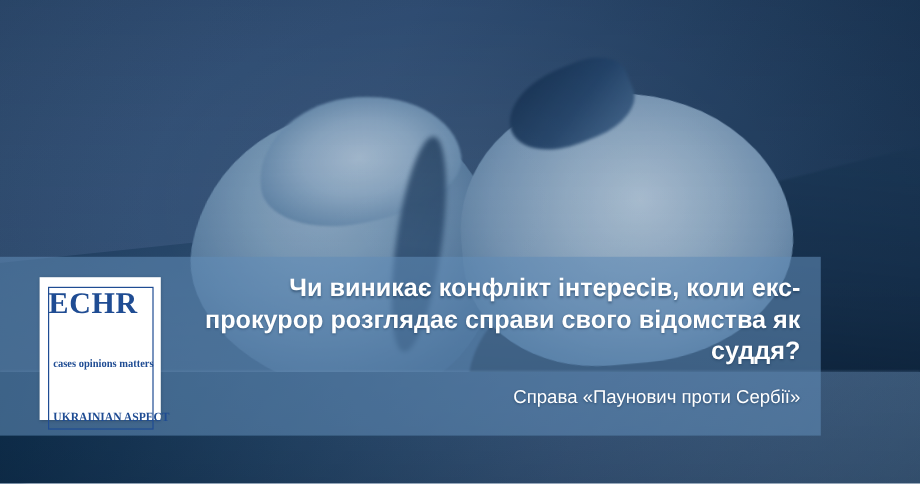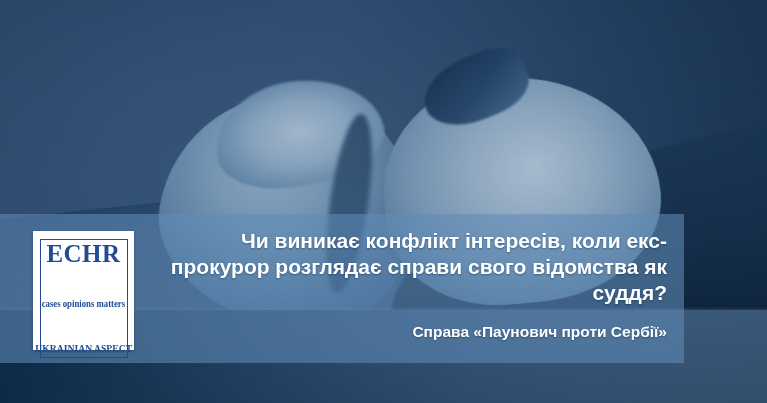--- a/index.html
+++ b/index.html
@@ -183,21 +183,20 @@
     margin-top: 1px;
   }
   .logo-textbox {
     width: 88px;
     box-sizing: border-box;
     border: 1.4px solid #1f4c93;
     margin-top: 2px;
     padding: 1px 0 2px 0;
     display: flex;
     flex-direction: column;
-    align-items: center;
     gap: 32px;
   }
   .logo-echr {
     font-family: "Liberation Serif", serif;
     font-weight: bold;
     font-size: 25px;
     line-height: 25px;
     letter-spacing: 0.5px;
     color: #1f4c93;
   }
@@ -235,21 +234,21 @@
     font-family: "Liberation Sans", sans-serif;
     font-weight: bold;
     font-size: 21px;
     line-height: 26px;
     color: #ffffff;
     text-shadow: 0 1px 2px rgba(14,40,68,0.45);
   }
   .subtitle {
     margin: 16px 0 0 0;
     font-family: "Liberation Sans", sans-serif;
-    font-weight: bold;
+    font-weight: normal;
     font-size: 15.5px;
     line-height: 19px;
     color: #ffffff;
     text-shadow: 0 1px 2px rgba(14,40,68,0.45);
   }
 </style>
 </head>
 <body>
 
 <div class="banner">

